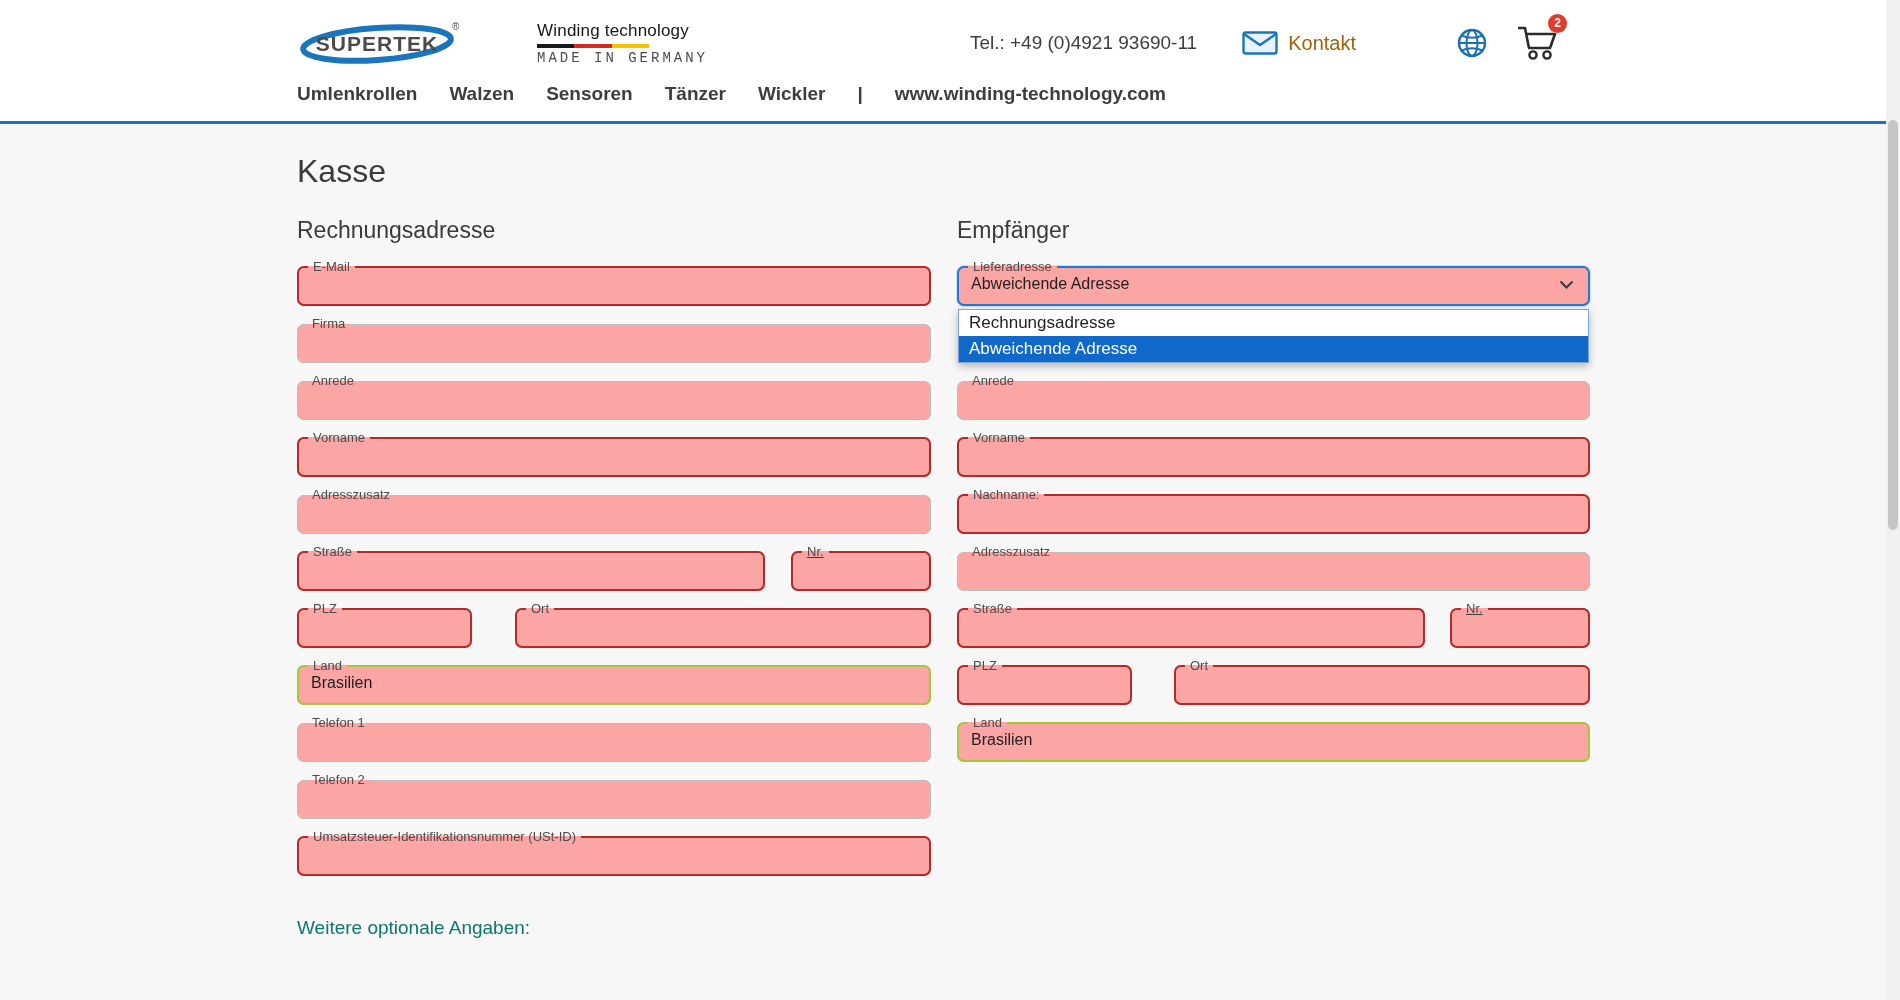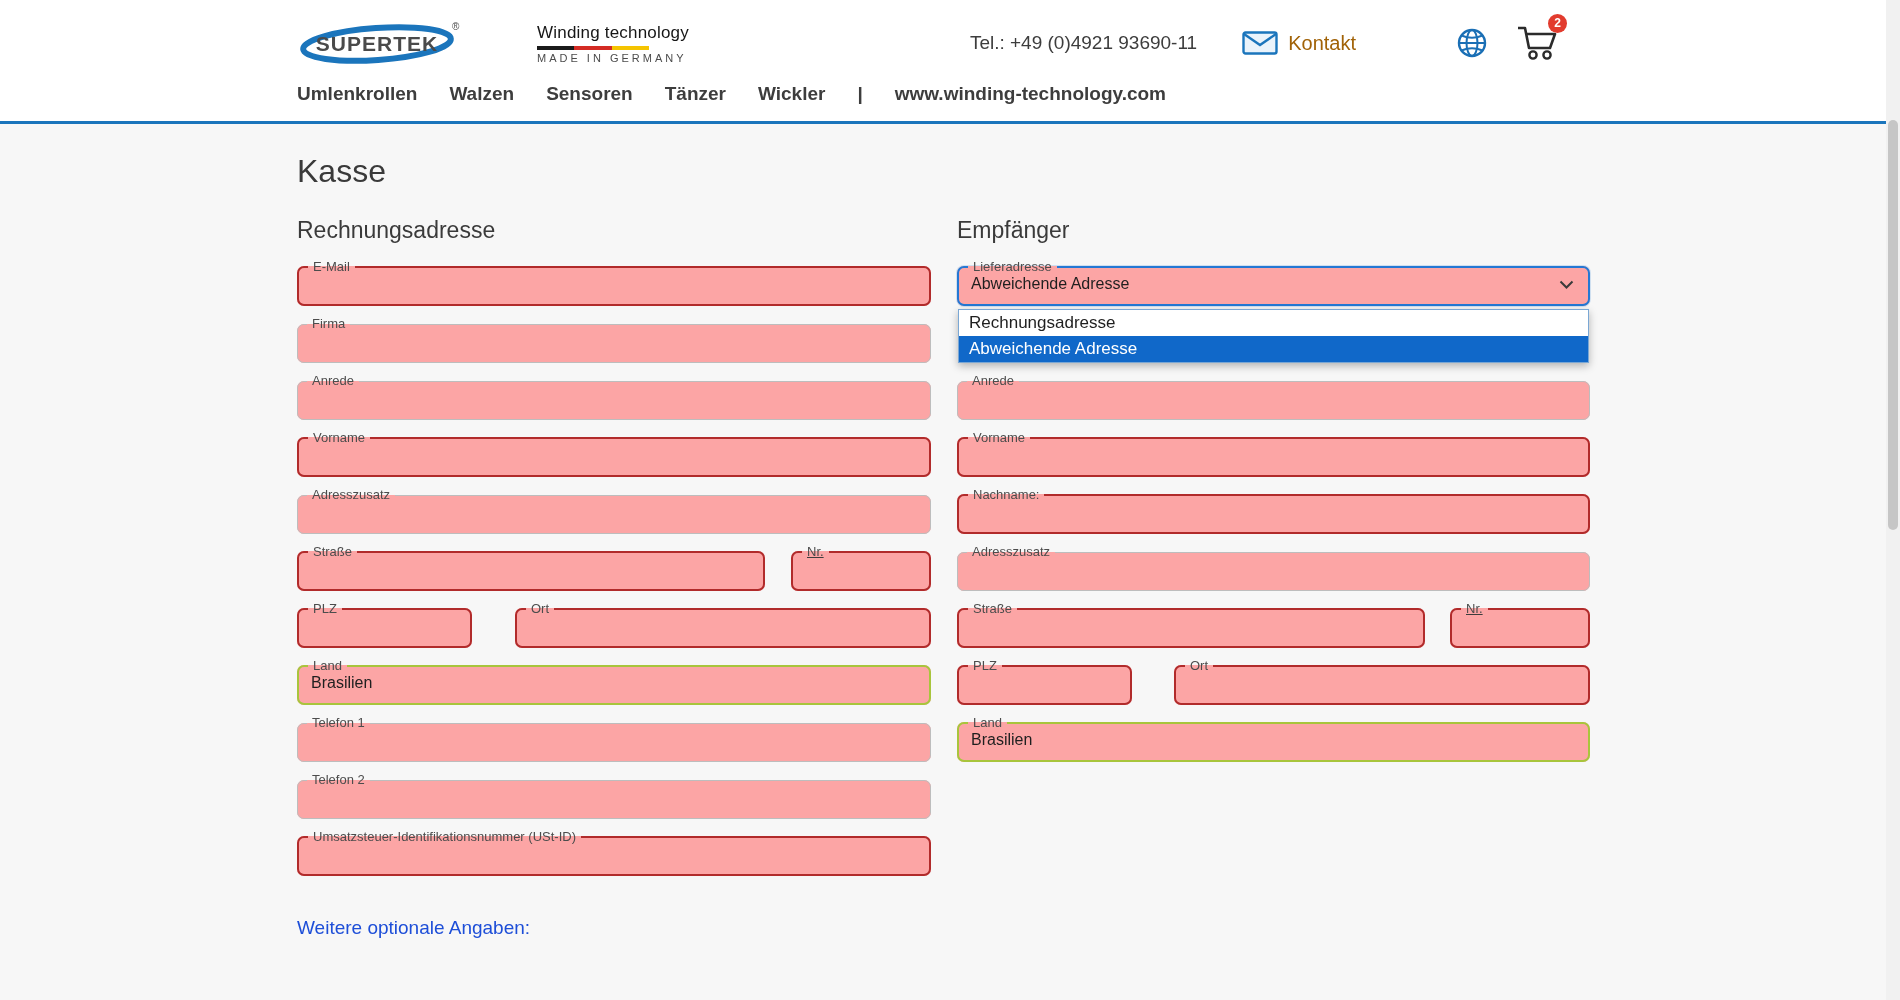--- a/index.html
+++ b/index.html
@@ -14,21 +14,21 @@
   .site-header { background:#fff; border-bottom:3px solid #1b75bc; }
   .header-top { display:flex; align-items:center; height:80px; padding:6px 340px 0 297px; }
   .logo-block { display:flex; align-items:flex-start; }
   .tagline { margin-left:70px; }
   .tagline-title { font-size:17px; color:#161616; letter-spacing:.2px; }
   .flag-bar { display:flex; height:4px; width:112px; margin:3px 0 2px 0; }
   .flag-bar span { flex:1; height:100%; display:block; }
   .f-black { background:#1a1a1a; }
   .f-red   { background:#d42b24; }
   .f-gold  { background:#f5c400; }
-  .tagline-madein { font-size:11px; letter-spacing:3px; color:#4b4b4b; }
+  .tagline-madein { font-size:14px; letter-spacing:3px; color:#4b4b4b;font-family:Liberation Mono, monospace; }
 
   .phone { margin-left:auto; font-size:19px; color:#3d3d3d; white-space:nowrap; }
   .contact { display:flex; align-items:center; gap:10px; margin-left:45px; cursor:pointer; }
   .contact-label { font-size:20px; color:#a16207; }
   .globe-btn { margin-left:100px; cursor:pointer; display:flex; }
   .cart-btn { margin-left:28px; position:relative; cursor:pointer; display:flex; }
   .cart-badge {
     position:absolute; top:-9px; right:-7px; min-width:19px; height:19px;
     background:#e23b2e; color:#fff; border-radius:50%;
     font-size:12px; font-weight:bold; line-height:19px; text-align:center;
@@ -63,21 +63,21 @@
   .st-required { border:2px solid #b12b2b !important; }
   .st-valid    { border:2px solid #a8c53c !important; }
   .st-normal   { border:1px solid #bdbdbd !important; }
 
   .w-full   { flex:1; }
   .w-street { width:468px; }
   .w-nr     { width:140px;text-decoration:underline; }
   .w-plz    { width:175px; }
   .w-ort    { width:416px; }
 
-  .optional-note { margin:30px 0 0 0; font-size:19px; color:#1d4ed8; }
+  .optional-note { margin:30px 0 0 0; font-size:19px; color:#0f766e; }
 
   
   .select-wrap { position:relative; height:57px; }
   fieldset.select-field {
     border:2px solid #2478d4; box-shadow:0 0 0 1px rgba(36,120,212,.18);
     cursor:pointer; margin:0;
   }
   .select-value {
     display:flex; justify-content:space-between; align-items:center;
     padding:1px 14px 8px 12px; font-size:16px; color:#1f1f1f;

